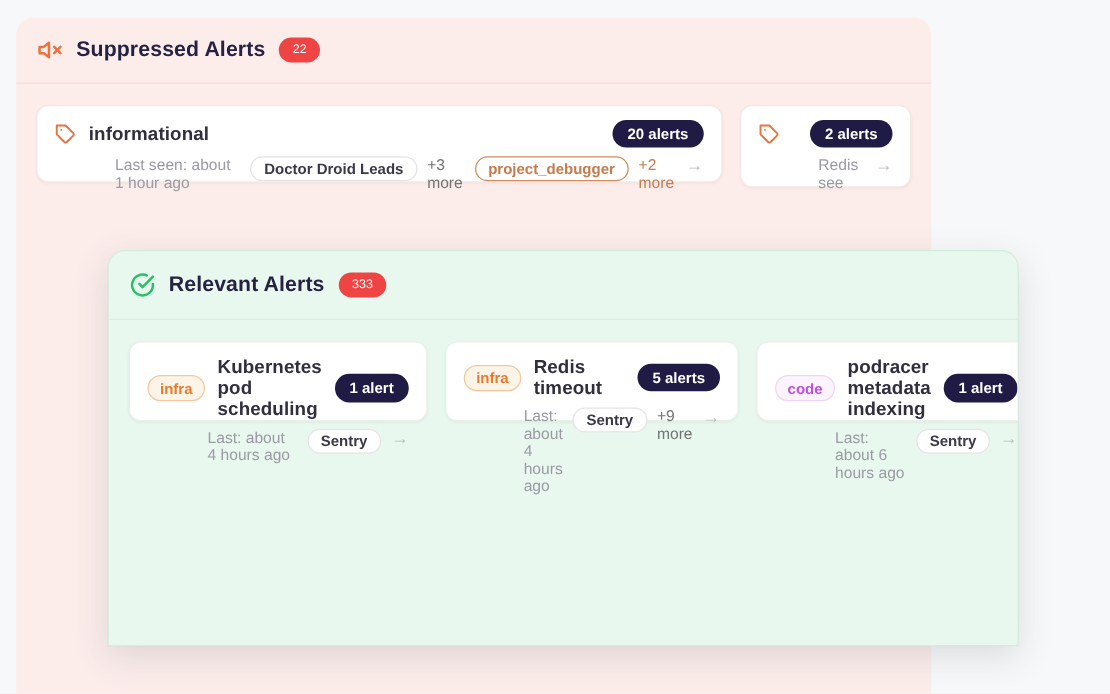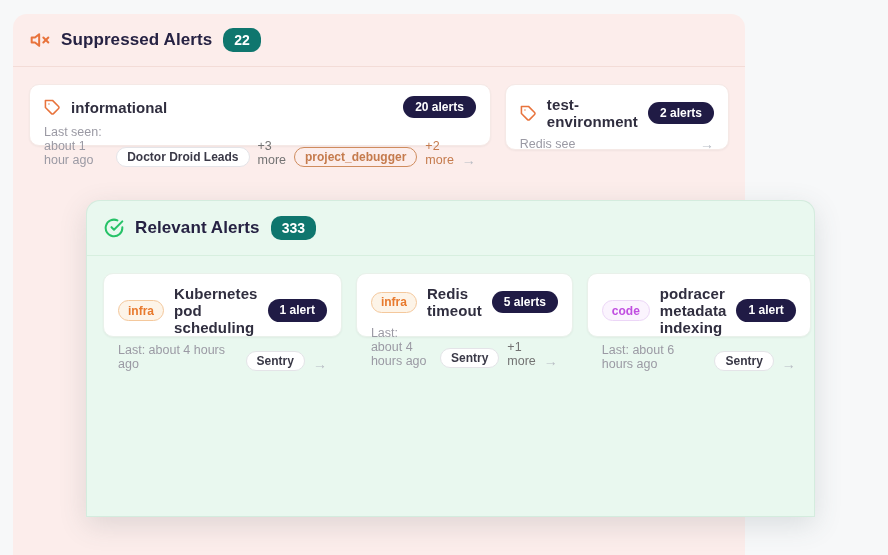--- a/index.html
+++ b/index.html
@@ -34,40 +34,40 @@
     display: flex; align-items: center; gap: 11px;
     padding: 0 17px; height: 53px;
   }
   .panel-suppressed .panel-head { border-bottom: 1px solid #f3dcd7; }
   .panel-relevant .panel-head { height: 55px; border-bottom: 1px solid #d7efdf; }
 
   .panel-title {
     font-size: 17px; font-weight: 700; color: #262243; letter-spacing: .1px;
   }
   .count-badge {
-    background: #0f766e; color: #ffffff;
-    font-size: 14px; font-weight: 700;
+    background: #ef4444; color: #ffffff;
+    font-size: 10px; font-weight: 400;
     padding: 4px 11px; border-radius: 10px; line-height: 1.2;
   }
 
   .panel-body { padding: 17px 16px; display: flex; flex-direction: row; gap: 14px; }
 
   
   .card {
     background: #ffffff; border-radius: 10px;
     padding: 11px 14px 12px 14px;
     box-shadow: 0 1px 2px rgba(30, 30, 40, 0.05);
   }
   .panel-suppressed .card { border: 1px solid #f5e9e6; height: 62px; }
   .panel-suppressed .card.tall { height: 66px; }
   .panel-relevant .card { border: 1px solid #e9f1ea; height: 64px; }
   .panel-relevant .card.partial { height: 40px; }
 
   .card-row1 { display: flex; align-items: center; gap: 10px; }
-  .card-row2 { display: flex; align-items: flex-end; gap: 8px; margin-top: 7px; }
+  .card-row2 { display: flex; align-items: flex-start; gap: 8px; margin-top: 7px; margin-left: 48px; }
 
   .card-title { font-size: 15px; font-weight: 700; color: #302e3f; letter-spacing: .1px; }
 
   .meta-text { font-size: 12.5px; color: #9b9aa4; }
 
   .chip-neutral {
     font-size: 12px; font-weight: 700; color: #3a3947;
     background: #ffffff; border: 1px solid #e4e4e8;
     padding: 2px 10px; border-radius: 999px; white-space: nowrap;
   }
@@ -143,21 +143,20 @@
       </article>
 
       <article class="card tall">
         <div class="card-row1">
           <span class="icon">
             <svg width="17" height="17" viewBox="0 0 24 24" fill="none" stroke="#e8733c" stroke-width="2.2" stroke-linecap="round" stroke-linejoin="round">
               <path d="M20.59 13.41l-7.17 7.17a2 2 0 0 1-2.83 0L2 12V2h10l8.59 8.59a2 2 0 0 1 0 2.83z"></path>
               <circle cx="7" cy="7" r="1" fill="#e8733c" stroke="none"></circle>
             </svg>
           </span>
-          <span class="card-title">test-environment</span>
           <span class="alert-badge">2 alerts</span>
         </div>
         <div class="card-row2">
           <span class="meta-text">Redis see</span>
           <span class="arrow">→</span>
         </div>
       </article>
 
     </div>
   </section>
@@ -190,21 +189,21 @@
 
       <article class="card">
         <div class="card-row1">
           <span class="tag-chip tag-infra">infra</span>
           <span class="card-title">Redis timeout</span>
           <span class="alert-badge">5 alerts</span>
         </div>
         <div class="card-row2">
           <span class="meta-text">Last: about 4 hours ago</span>
           <span class="chip-neutral">Sentry</span>
-          <span class="more-gray">+1 more</span>
+          <span class="more-gray">+9 more</span>
           <span class="arrow">→</span>
         </div>
       </article>
 
       <article class="card">
         <div class="card-row1">
           <span class="tag-chip tag-code">code</span>
           <span class="card-title">podracer metadata indexing</span>
           <span class="alert-badge">1 alert</span>
         </div>

